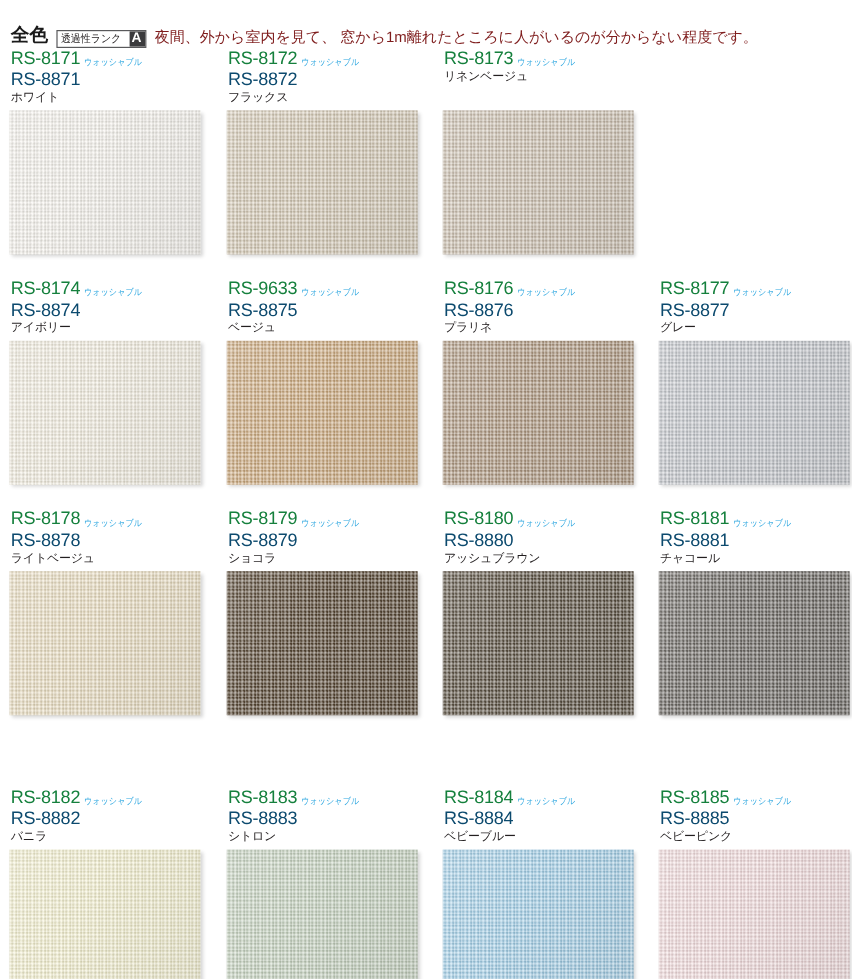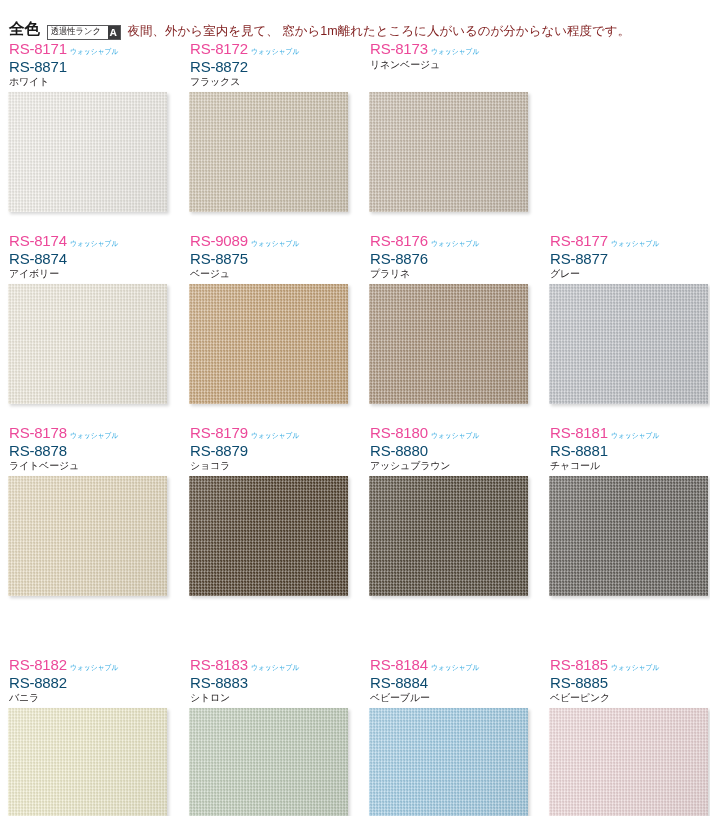--- a/index.html
+++ b/index.html
@@ -32,21 +32,20 @@
   }
   .rank-badge {
     display: inline-flex;
     align-items: stretch;
     height: 15px;
     margin-left: 7px;
     margin-right: 5px;
     border: 1px solid #59595b;
     background: #ffffff;
     overflow: hidden;
-    font-family: Liberation Mono, monospace;
   }
   .rank-badge-label {
     font-size: 9px;
     line-height: 13px;
     padding: 0 2px 0 3px;
     color: #231f20;
     white-space: nowrap;
     transform: scaleX(0.92);
     transform-origin: left center;
   }
@@ -89,21 +88,21 @@
     height: 52px;
   }
   .code-line {
     display: flex;
     align-items: flex-end;
     height: 17px;
     margin-bottom: 1px;
   }
   .code-main {
     font-size: 15px;
-    color: #ec4899;
+    color: #15803d;
     letter-spacing: -0.2px;
     white-space: nowrap;
     line-height: 16px;
   }
   .code-wash {
     font-size: 7.5px;
     color: #2ea7e0;
     white-space: nowrap;
     margin-left: 3px;
     line-height: 11px;
@@ -253,21 +252,21 @@
         <div class="swatch" style="background-color: rgb(244, 239, 226);">
           <div class="weave"></div>
           <div class="weave-dots"></div>
           <div class="swatch-sheen"></div>
         </div>
       </div>
     </div>
     <div class="cell" style="left:181px">
       <div class="labels">
         <div class="code-line">
-          <span class="code-main">RS-9089</span>
+          <span class="code-main">RS-9633</span>
           <span class="code-wash">ウォッシャブル</span>
         </div>
         <div class="code-alt">RS-8875</div>
         <div class="color-name">ベージュ</div>
       </div>
       <div class="swatch-wrap">
         <div class="swatch" style="background-color: rgb(206, 172, 129);">
           <div class="weave"></div>
           <div class="weave-dots"></div>
           <div class="swatch-sheen"></div>

